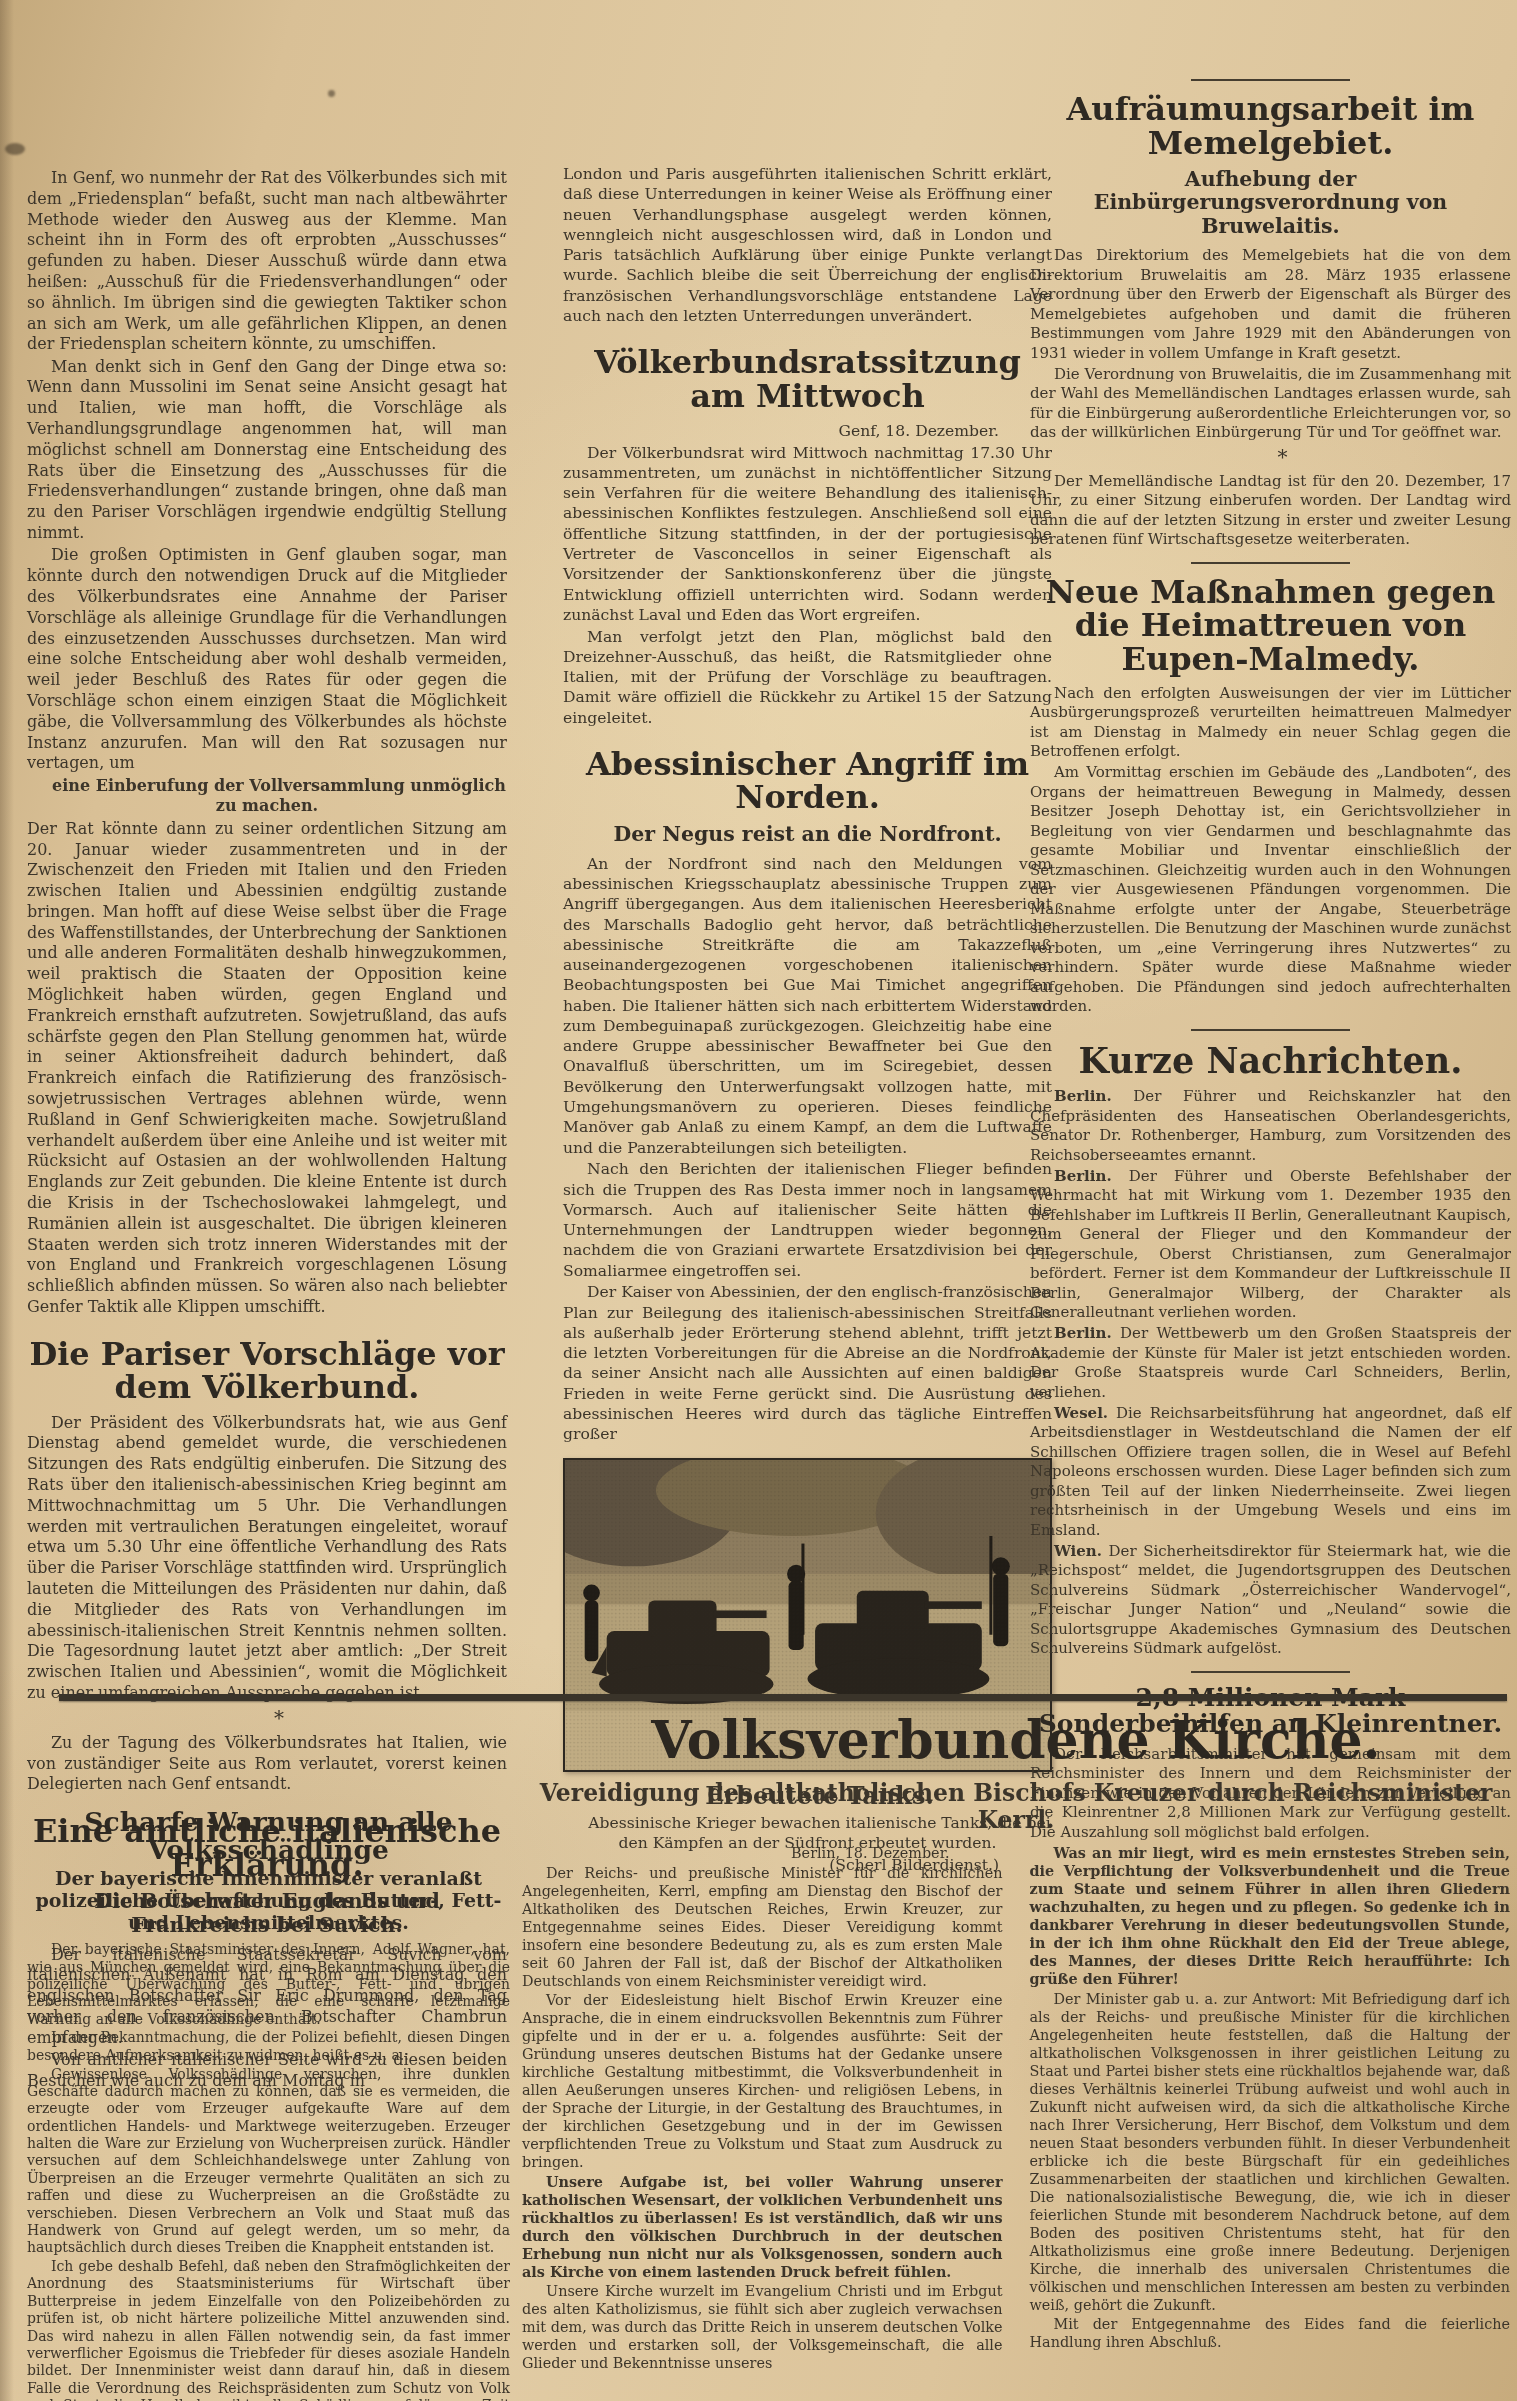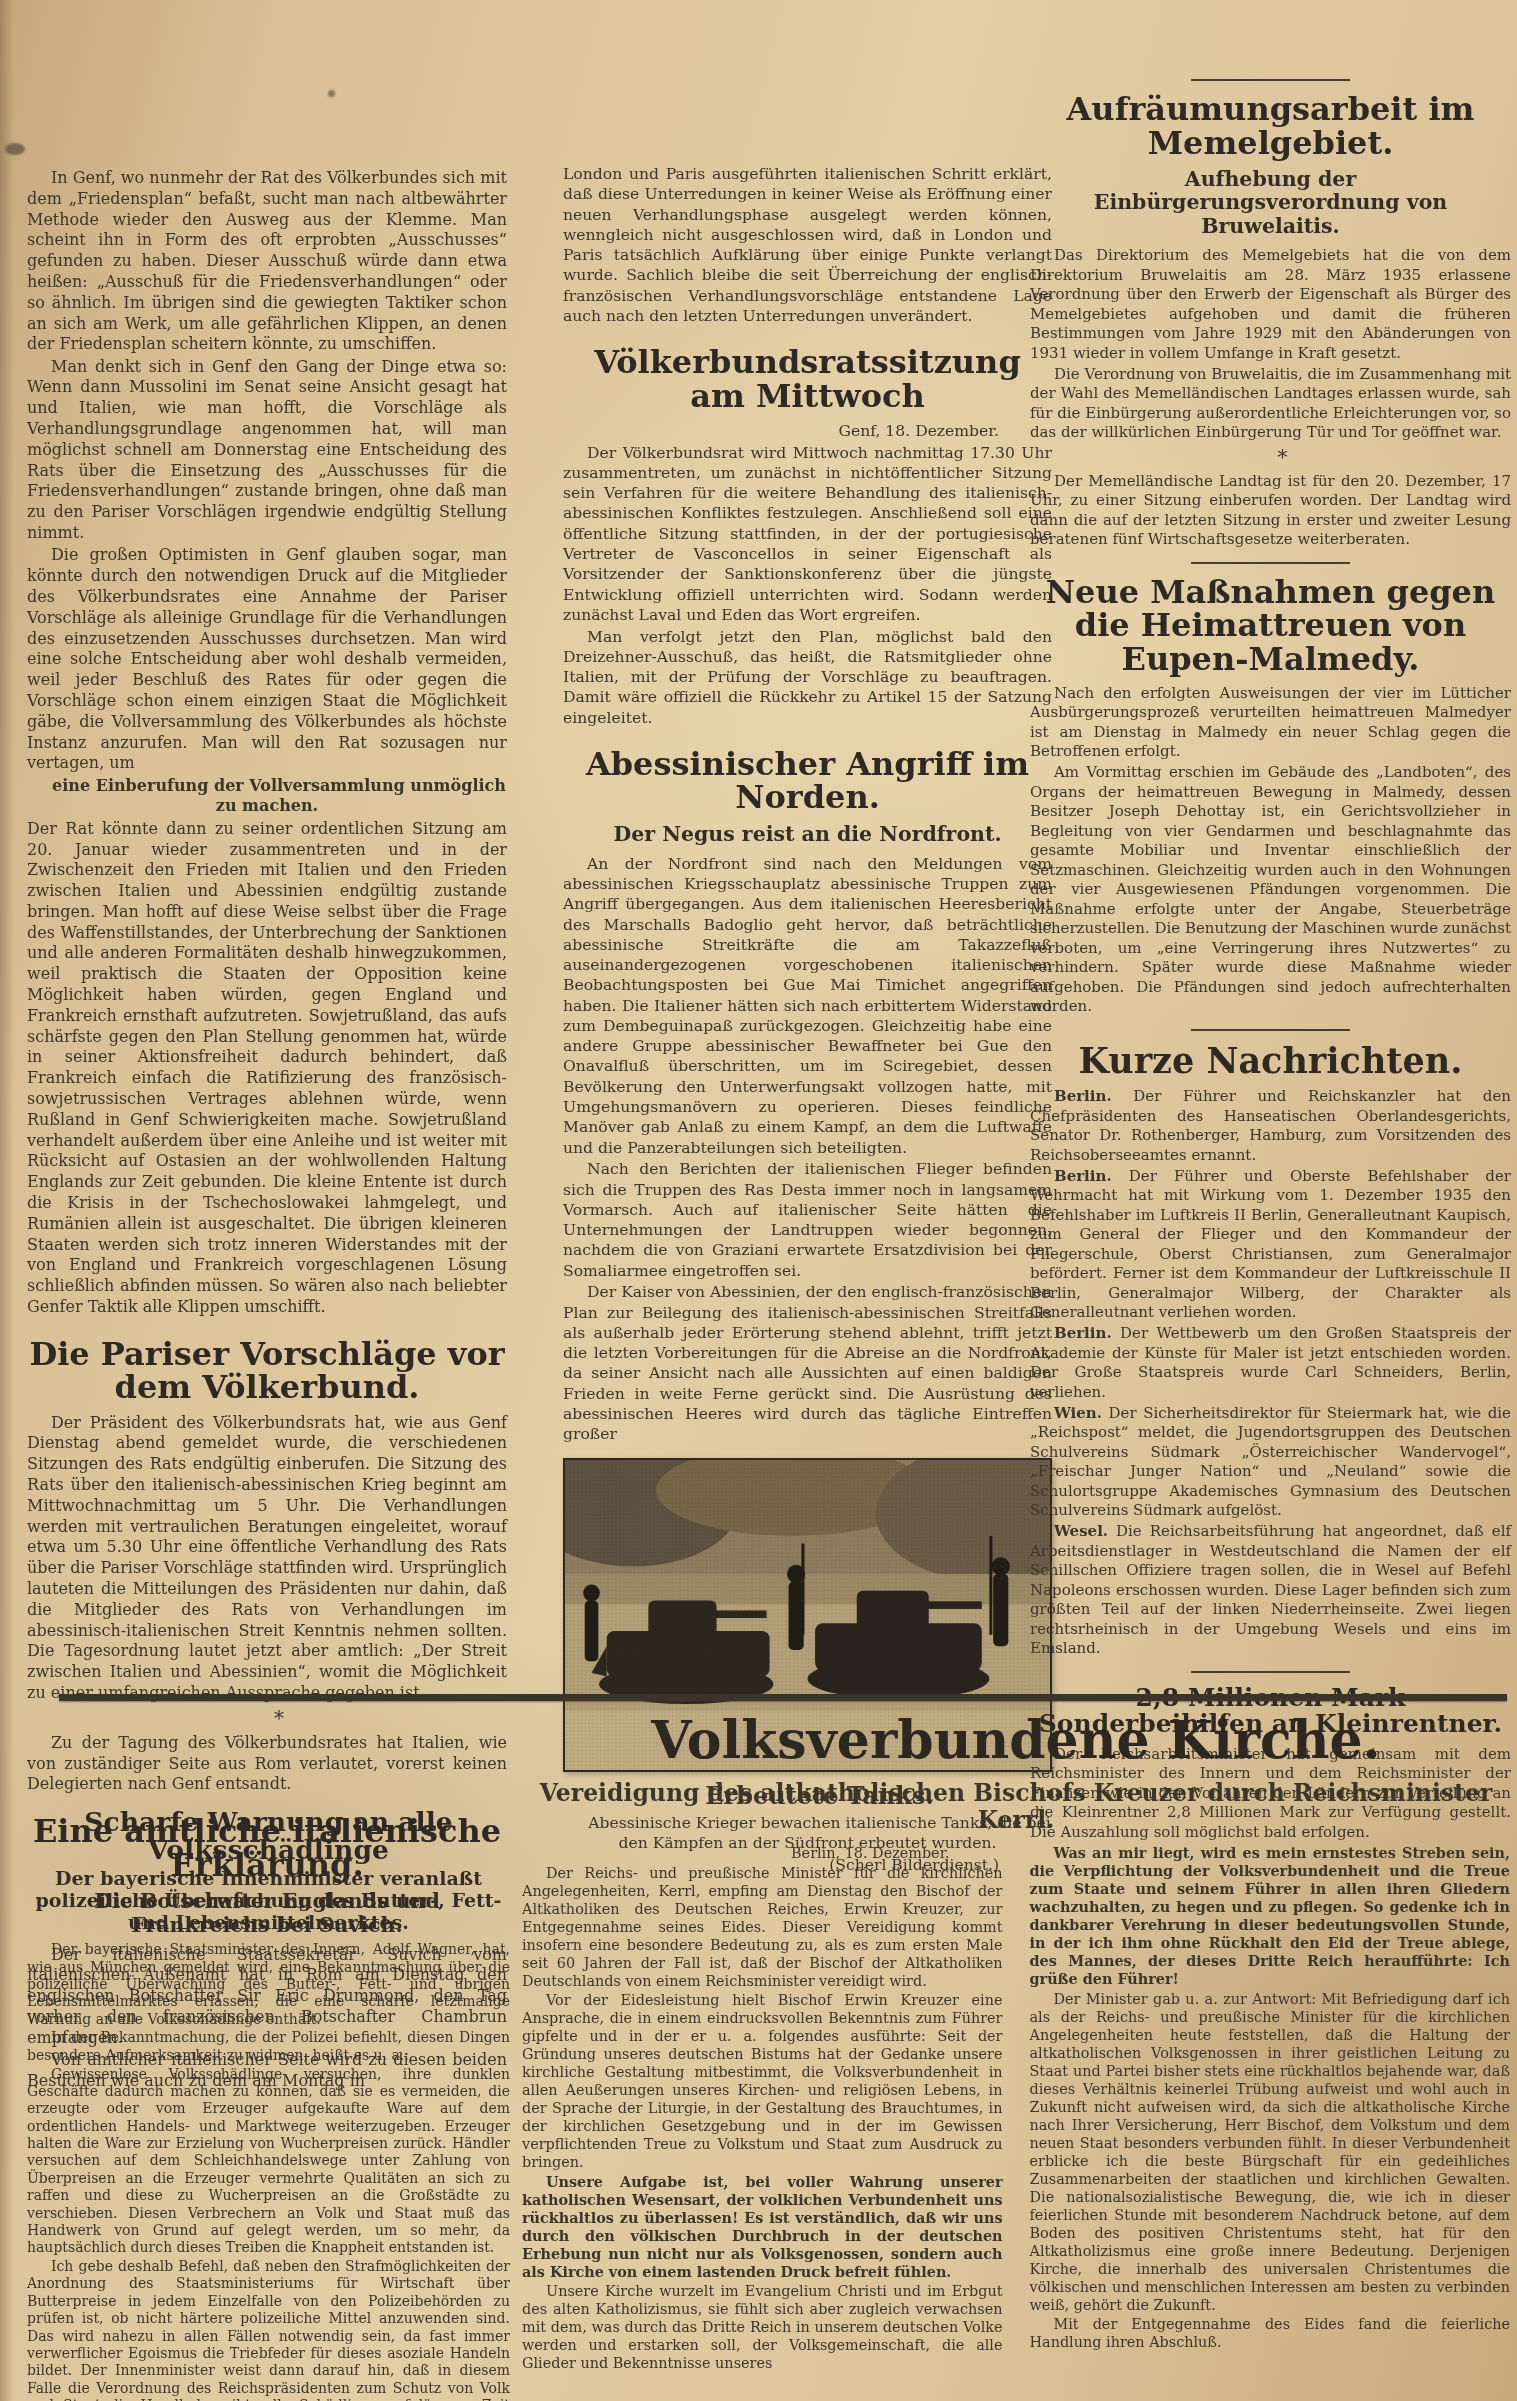--- a/index.html
+++ b/index.html
@@ -150,22 +150,22 @@
 
     <h3 class="sec" style="margin-top:4.6px;">Neue Maßnahmen gegen die Heimattreuen von Eupen-Malmedy.</h3>
     <p>Nach den erfolgten Ausweisungen der vier im Lütticher Ausbürgerungsprozeß verurteilten heimattreuen Malmedyer ist am Dienstag in Malmedy ein neuer Schlag gegen die Betroffenen erfolgt.</p>
     <p>Am Vormittag erschien im Gebäude des „Landboten“, des Organs der heimattreuen Bewegung in Malmedy, dessen Besitzer Joseph Dehottay ist, ein Gerichtsvollzieher in Begleitung von vier Gendarmen und beschlagnahmte das gesamte Mobiliar und Inventar einschließlich der Setzmaschinen. Gleichzeitig wurden auch in den Wohnungen der vier Ausgewiesenen Pfändungen vorgenommen. Die Maßnahme erfolgte unter der Angabe, Steuerbeträge sicherzustellen. Die Benutzung der Maschinen wurde zunächst verboten, um „eine Verringerung ihres Nutzwertes“ zu verhindern. Später wurde diese Maßnahme wieder aufgehoben. Die Pfändungen sind jedoch aufrechterhalten worden.</p>
     <hr class="sep">
 
     <h3 class="sec" style="margin-top:4.6px;font-size:35px;">Kurze Nachrichten.</h3>
     <p class="newsitem"><b>Berlin.</b> <span>Der Führer und Reichskanzler hat den Chefpräsidenten des Hanseatischen Oberlandesgerichts, Senator Dr. Rothenberger, Hamburg, zum Vorsitzenden des Reichsoberseeamtes ernannt.</span></p>
     <p class="newsitem"><b>Berlin.</b> <span>Der Führer und Oberste Befehlshaber der Wehrmacht hat mit Wirkung vom 1. Dezember 1935 den Befehlshaber im Luftkreis II Berlin, Generalleutnant Kaupisch, zum General der Flieger und den Kommandeur der Fliegerschule, Oberst Christiansen, zum Generalmajor befördert. Ferner ist dem Kommandeur der Luftkreisschule II Berlin, Generalmajor Wilberg, der Charakter als Generalleutnant verliehen worden.</span></p>
     <p class="newsitem"><b>Berlin.</b> <span>Der Wettbewerb um den Großen Staatspreis der Akademie der Künste für Maler ist jetzt entschieden worden. Der Große Staatspreis wurde Carl Schneiders, Berlin, verliehen.</span></p>
+    <p class="newsitem"><b>Wesel.</b> <span>Die Reichsarbeitsführung hat angeordnet, daß elf Arbeitsdienstlager in Westdeutschland die Namen der elf Schillschen Offiziere tragen sollen, die in Wesel auf Befehl Napoleons erschossen wurden. Diese Lager befinden sich zum größten Teil auf der linken Niederrheinseite. Zwei liegen rechtsrheinisch in der Umgebung Wesels und eins im Emsland.</span></p>
     <p class="newsitem"><b>Wien.</b> <span>Der Sicherheitsdirektor für Steiermark hat, wie die „Reichspost“ meldet, die Jugendortsgruppen des Deutschen Schulvereins Südmark „Österreichischer Wandervogel“, „Freischar Junger Nation“ und „Neuland“ sowie die Schulortsgruppe Akademisches Gymnasium des Deutschen Schulvereins Südmark aufgelöst.</span></p>
-    <p class="newsitem"><b>Wesel.</b> <span>Die Reichsarbeitsführung hat angeordnet, daß elf Arbeitsdienstlager in Westdeutschland die Namen der elf Schillschen Offiziere tragen sollen, die in Wesel auf Befehl Napoleons erschossen wurden. Diese Lager befinden sich zum größten Teil auf der linken Niederrheinseite. Zwei liegen rechtsrheinisch in der Umgebung Wesels und eins im Emsland.</span></p>
     <hr class="sep">
 
     <h3 class="sec" style="margin-top:4.6px;font-size:25px;">2,8 Millionen Mark Sonderbeihilfen an Kleinrentner.</h3>
     <p>Der Reichsarbeitsminister hat gemeinsam mit dem Reichsminister des Innern und dem Reichsminister der Finanzen wie in den Vorjahren den Ländern zur Verteilung an die Kleinrentner 2,8 Millionen Mark zur Verfügung gestellt. Die Auszahlung soll möglichst bald erfolgen.</p>
   </aside>
 
   <div class="pagerule"></div>
 
   <section class="col warnungcol">
     <h3 class="sec">Scharfe Warnung an alle Volksschädlinge</h3>

